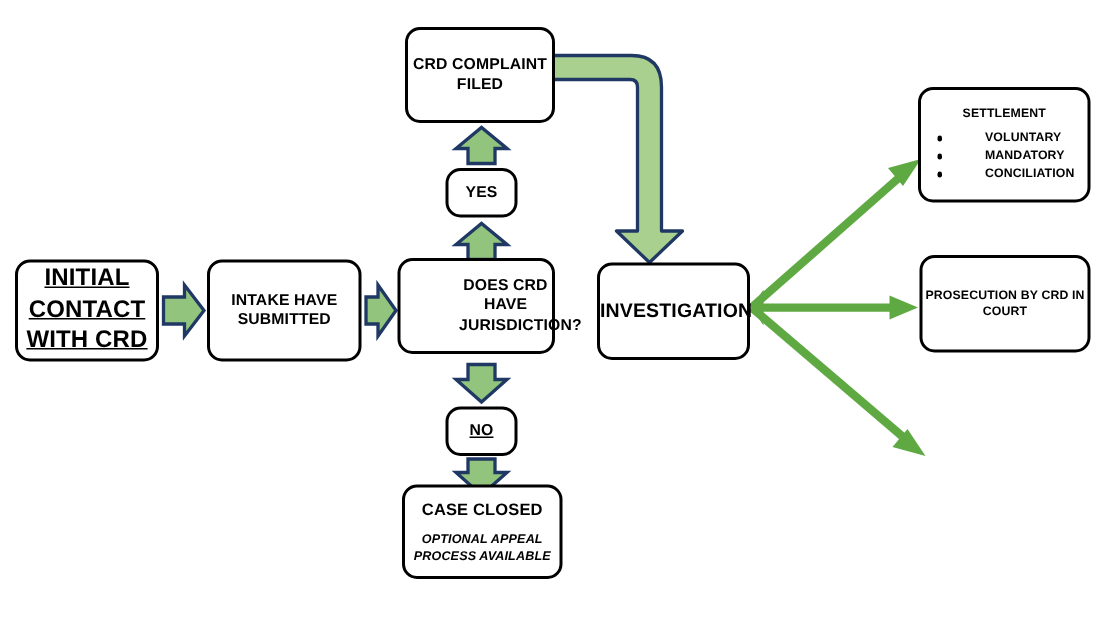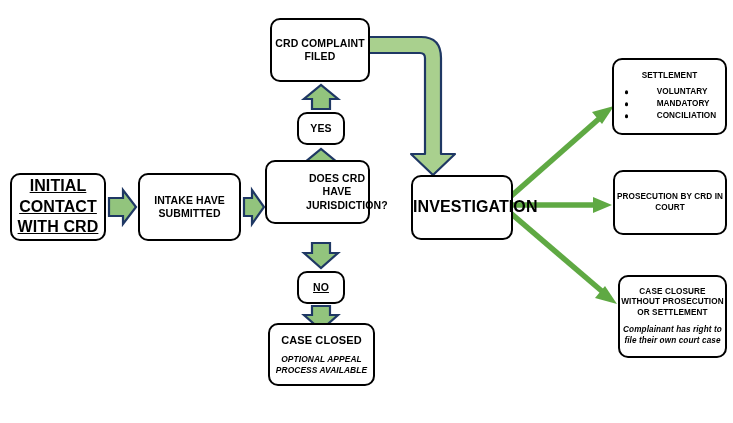--- a/index.html
+++ b/index.html
@@ -143,56 +143,52 @@
   </svg>
 
   <div class="node" style="left:10px; top:173px; width:96px; height:68px; font-size:16px;text-decoration:underline;">
     <span class="title">INITIAL CONTACT WITH CRD</span>
   </div>
 
   <div class="node" style="left:138px; top:173px; width:103px; height:68px; font-size:10.5px;">
     <span class="title">INTAKE HAVE SUBMITTED</span>
   </div>
 
-  <div class="node" style="left:265px; top:160px; width:105px; height:64px; font-size:10.5px;padding-left:39px;">
+  <div class="node" style="left:265px; top:172px; width:105px; height:64px; font-size:10.5px;padding-left:39px;">
     <span class="title">DOES CRD HAVE JURISDICTION?</span>
   </div>
 
   <div class="node" style="left:297px; top:112px; width:48px; height:33px; font-size:10.5px;">
     <span class="title">YES</span>
   </div>
 
   <div class="node" style="left:270px; top:18px; width:100px; height:64px; font-size:10.5px;justify-content:center;">
     <span class="title">CRD COMPLAINT FILED</span>
   </div>
 
   <div class="node" style="left:297px; top:271px; width:48px; height:33px; font-size:10.5px;text-decoration:underline;">
     <span class="title">NO</span>
   </div>
 
   <div class="node" style="left:268px; top:323px; width:107px; height:63px; font-size:11px;">
     <span class="title">CASE CLOSED</span>
     <span class="sub" style="font-size:8.4px;">OPTIONAL APPEAL PROCESS AVAILABLE</span>
   </div>
 
-  <div class="node" style="left:398px; top:175px; width:102px; height:65px; font-size:16px;margin-left:13px;">
+  <div class="node" style="left:398px; top:175px; width:102px; height:65px; font-size:13px;">
     <span class="title">INVESTIGATION</span>
   </div>
 
   <div class="node" style="left:613px; top:170px; width:114px; height:65px; font-size:8.2px;">
     <span class="title">PROSECUTION BY CRD IN COURT</span>
   </div>
 
   <div class="node" style="left:612px; top:58px; width:115px; height:77px; font-size:8.2px;">
     <span class="title">SETTLEMENT</span>
     <ul class="bullets">
       <li>VOLUNTARY</li>
       <li>MANDATORY</li>
       <li>CONCILIATION</li>
     </ul>
   </div>
 
-  <div class="node" style="left:618px; top:275px; width:109px; height:83px; font-size:8.2px;">
-    <span class="title">CASE CLOSURE WITHOUT PROSECUTION OR SETTLEMENT</span>
-    <span class="sub" style="font-size:8.2px;">Complainant has right to file their own court case</span>
-  </div>
 
 </div>
 
 </body></html>

